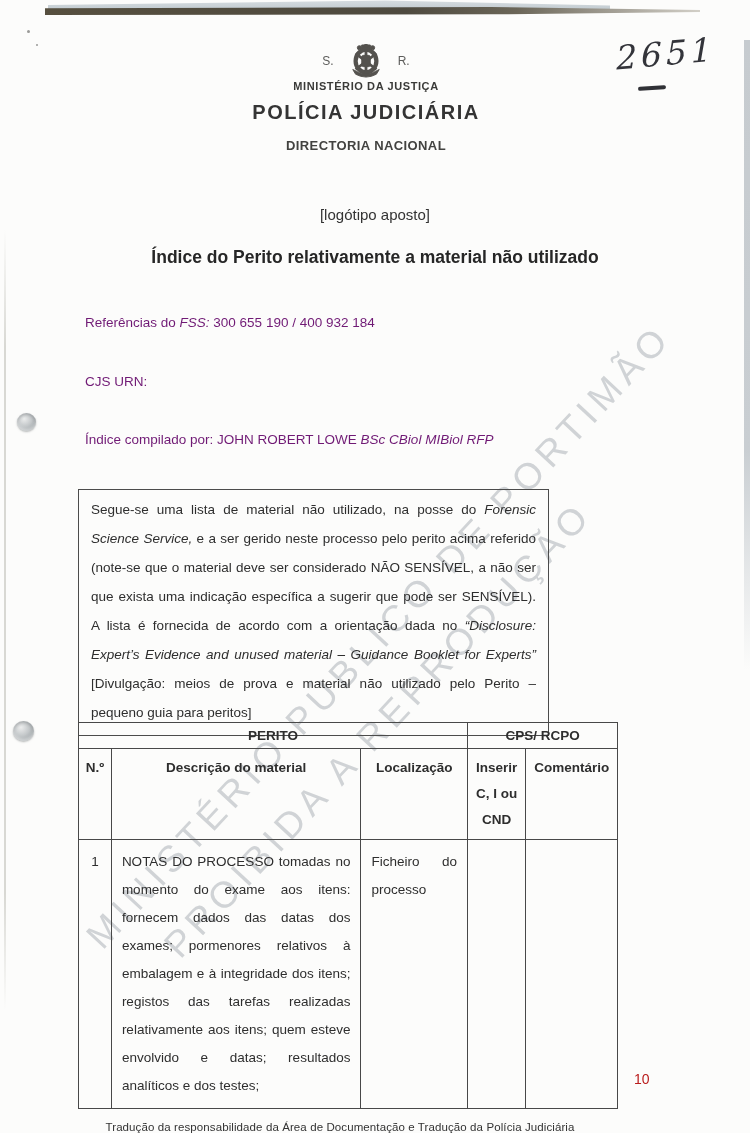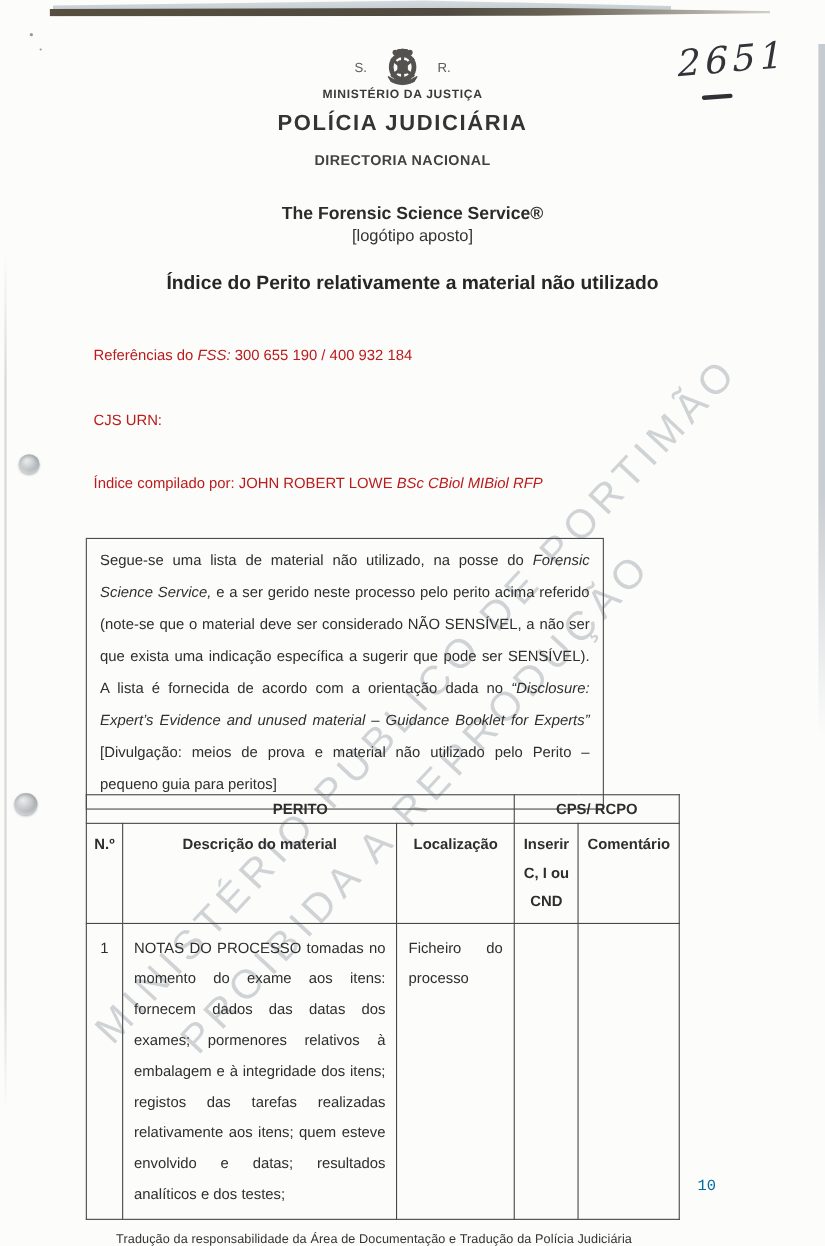--- a/index.html
+++ b/index.html
@@ -68,21 +68,21 @@
   .crest { width:38px; height:34px; display:block; }
 
   .ministry     { top:80px;  font-size:11px;  font-weight:bold; color:#3a3a38; letter-spacing:0.6px; }
   .org          { top:101px; font-size:20px;  font-weight:600;  color:#343434; letter-spacing:1.5px; }
   .directorate  { top:138px; font-size:13px;font-weight:bold; color:#424240; letter-spacing:0.4px; }
 
   .fss-title    { top:186px; left:0; right:0; font-size:16px; font-weight:bold; color:#2b2b2b; }
   .logo-note    { top:206px; left:0; right:0; font-size:15px; color:#333; }
   .doc-title    { top:247px; left:0; right:0; font-size:17.5px; font-weight:bold; color:#262626; }
 
-  .line { position:absolute; left:85px; font-size:13.5px; color:#b91c1c; }
+  .line { position:absolute; left:85px; font-size:13.5px; color:#701a75; }
   .refs      { top:315px; }
   .cjs       { top:374px; }
   .compiled  { top:432px; }
 
   .disclosure-box {
     position:absolute; left:78px; top:489px; width:471px;
     border:1.5px solid #4b4b4b; padding:5px 12px 8px 12px;
     font-size:13.5px; line-height:29px; text-align:justify; color:#2e2e2e;
   }
 
@@ -101,21 +101,21 @@
   td.c-num { text-align:center; padding:8px 2px; }
   td.c-desc { text-align:justify; }
   td.c-loc  { text-align:justify; }
 
   .footer-note {
     position:absolute; left:0; right:70px; top:1073px; text-align:center;
     font-size:11.5px; color:#333; letter-spacing:0.1px;margin-top:48px;
   }
   .page-number {
     position:absolute; left:634px; top:1071px;
-    font-family:Liberation Mono, monospace; font-size:14px; color:#0369a1;
+    font-family:Liberation Sans, sans-serif; font-size:14px; color:#b91c1c;
   }
 </style>
 </head>
 <body>
 
 <div class="page">
 
   <div class="scan-wedge"></div>
   <div class="scan-topline"></div>
   <div class="scan-right-strip"></div>
@@ -148,21 +148,20 @@
           <rect x="15.5" y="12" width="9" height="12" rx="2"></rect>
           <path d="M6 27 q14 9 28 0 l-3 5 q-11 6 -22 0 z" stroke-width="1"></path>
         </g>
       </svg>
       <span>R.</span>
     </div>
     <div class="centered ministry">MINISTÉRIO DA JUSTIÇA</div>
     <div class="centered org">POLÍCIA JUDICIÁRIA</div>
     <div class="centered directorate">DIRECTORIA NACIONAL</div>
 
-    <div class="centered fss-title">The Forensic Science Service®</div>
     <div class="centered logo-note">[logótipo aposto]</div>
     <div class="centered doc-title">Índice do Perito relativamente a material não utilizado</div>
 
     <div class="line refs"><span>Referências do </span><span style="font-style: italic;">FSS:</span><span> 300 655 190 / 400 932 184</span></div>
     <div class="line cjs">CJS URN:</div>
     <div class="line compiled"><span>Índice compilado por: JOHN ROBERT LOWE </span><span style="font-style: italic;">BSc CBiol MIBiol RFP</span></div>
 
     <div class="disclosure-box"><span>Segue-se uma lista de material não utilizado, na posse do </span><span style="font-style: italic;">Forensic Science Service,</span><span> e a ser gerido neste processo pelo perito acima referido (note-se que o material deve ser considerado NÃO SENSÍVEL, a não ser que exista uma indicação específica a sugerir que pode ser SENSÍVEL). A lista é fornecida de acordo com a orientação dada no </span><span style="font-style: italic;">“Disclosure: Expert’s Evidence and unused material – Guidance Booklet for Experts”</span><span> [Divulgação: meios de prova e material não utilizado pelo Perito – pequeno guia para peritos]</span></div>
 
     <table class="materials">

